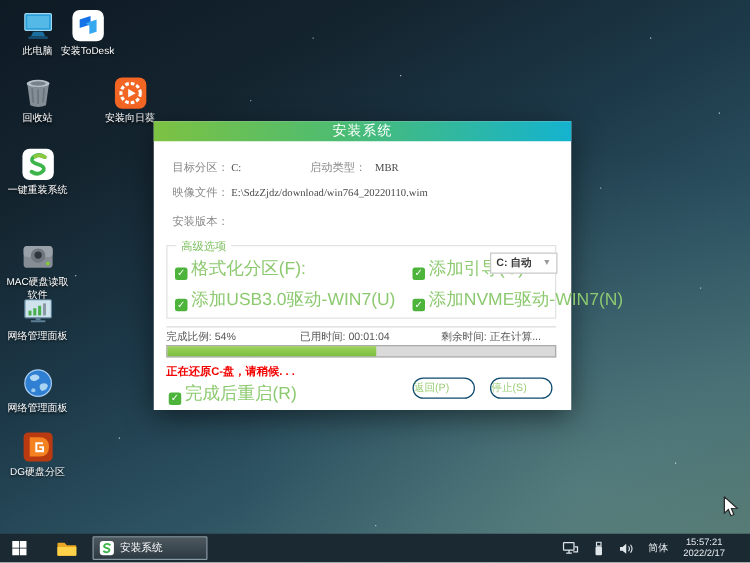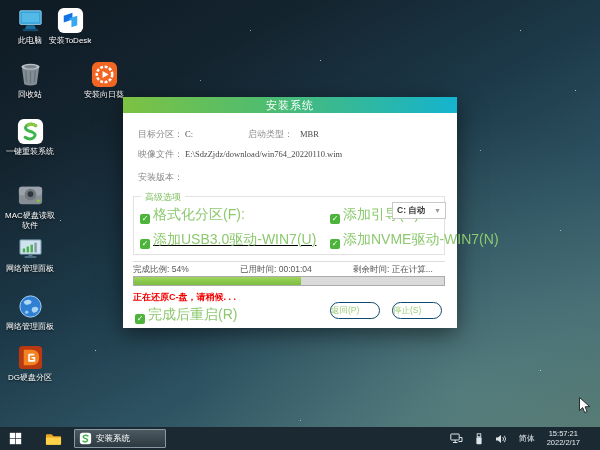--- a/index.html
+++ b/index.html
@@ -108,21 +108,21 @@
 
   <div class="dicon" style="left:4px;top:117px;">
     <svg class="ic" viewBox="0 0 30 30">
       <rect x="2" y="2" width="26" height="26" rx="6" fill="#fff"></rect>
       <path d="M20.5 9 Q15 5.5 11 9 Q8 12 12.5 14 L17.5 16 Q21.5 18 18.5 21 Q14.5 24.5 9.5 21" fill="none" stroke="#3cb54a" stroke-width="3.1" stroke-linecap="round"></path>
       <path d="M20.5 9 Q16 6.2 12.5 8.6" fill="none" stroke="#8dc63f" stroke-width="3.1" stroke-linecap="round"></path>
     </svg>
     <div class="lbl">一键重装系统</div>
   </div>
 
-  <div class="dicon" style="left:4px;top:181px;">
+  <div class="dicon" style="left:4px;top:191px;">
     <svg class="ic" viewBox="0 0 30 30">
       <rect x="3" y="6" width="24" height="18" rx="3" fill="#868d94"></rect>
       <rect x="3" y="6" width="24" height="9" rx="3" fill="#9aa1a8"></rect>
       <circle cx="15" cy="14" r="6" fill="#70777e"></circle>
       <circle cx="15" cy="13.5" r="3" fill="#2f353b"></circle>
       <circle cx="23" cy="20.5" r="1.4" fill="#7ed321"></circle>
     </svg>
     <div class="lbl">MAC硬盘读取软件</div>
   </div>
 
@@ -181,21 +181,21 @@
       </span>
 
       <span class="cbrow" style="left:196px;top:9px;">
         <span class="cb">✓</span><span class="cb-lbl">添加引导(G):</span>
       </span>
       <div class="ddown" style="left:258px;top:5px;width:44px;">
         <span class="val">C: 自动</span>
         <span class="arr">▼</span>
       </div>
 
-      <span class="cbrow" style="left:6px;top:34px;text-decoration:underline;">
+      <span class="cbrow" style="left:6px;top:34px;">
         <span class="cb">✓</span><span class="cb-lbl">添加USB3.0驱动-WIN7(U)</span>
       </span>
       <span class="cbrow" style="left:196px;top:34px;">
         <span class="cb">✓</span><span class="cb-lbl">添加NVME驱动-WIN7(N)</span>
       </span>
     </div>
 
     <div class="stats-line"></div>
     <span class="stat" style="left:10px;">完成比例: 54%</span>
     <span class="stat" style="left:117px;">已用时间: 00:01:04</span>

